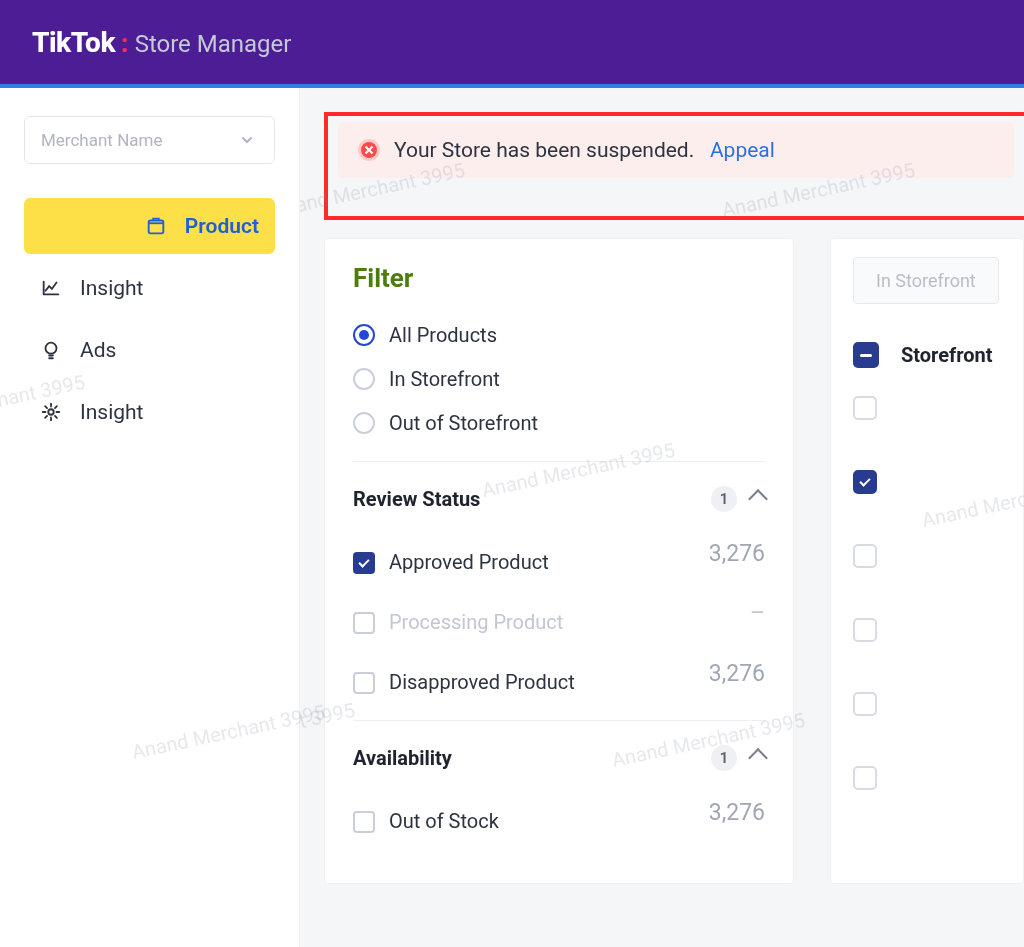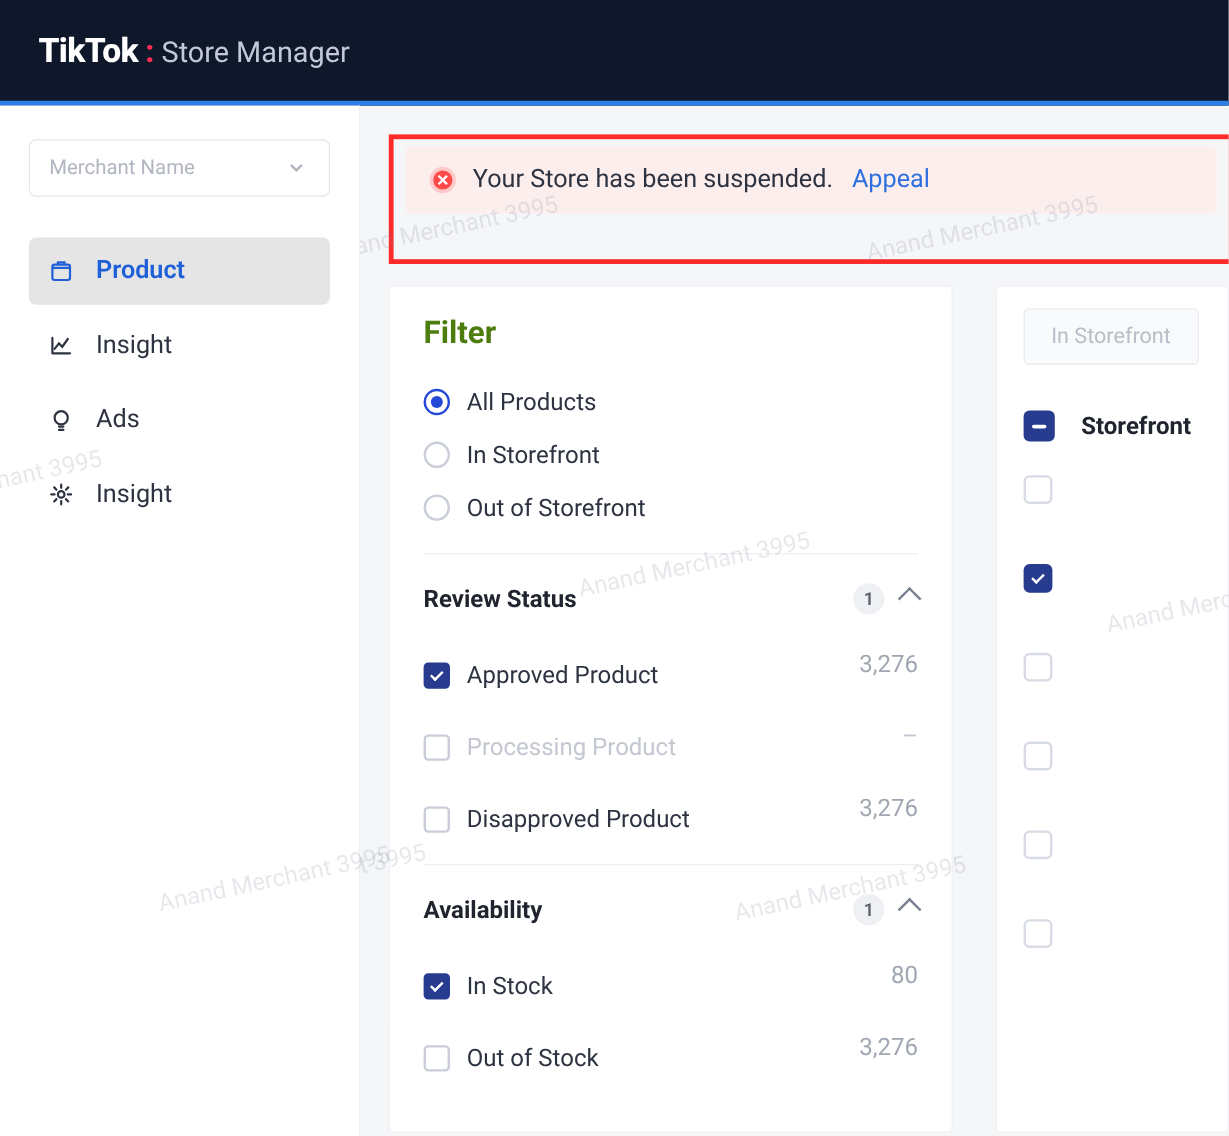--- a/index.html
+++ b/index.html
@@ -5,21 +5,21 @@
   * { box-sizing: border-box; margin: 0; padding: 0; }
   body {
     font-family: -apple-system, BlinkMacSystemFont, "Segoe UI", Roboto, Helvetica, Arial, sans-serif;
     background: #f5f6f8;
     width: 1024px;
     height: 947px;
     overflow: hidden;
     position: relative;
   }
   .topbar {
-    background: #0f172a;
+    background: #4c1d95;
     height: 88px;
     display: flex;
     align-items: center;
     padding: 0 32px;
     border-bottom: 4px solid #2e7fe8;
   }
   .brand {
     display: flex;
     align-items: baseline;
     gap: 6px;
@@ -64,23 +64,24 @@
     display: flex;
     align-items: center;
     gap: 18px;
     padding: 16px 16px;
     border-radius: 6px;
     font-size: 21px;
     color: #2d3340;
     cursor: pointer;
   }
   .nav-item.active {
-    background: #e5e5e5;
+    background: #fde047;
     color: #1f5fd8;
     font-weight: 600;
+    justify-content: flex-end;
   }
   .nav-icon {
     width: 22px;
     height: 22px;
     display: flex;
     align-items: center;
     justify-content: center;
   }
   .main {
     flex: 1;
@@ -171,21 +172,21 @@
   .chev { width: 14px; height: 14px; border-right: 2px solid #7a8090; border-top: 2px solid #7a8090; transform: rotate(-45deg); cursor: pointer; }
   .check-list { display: flex; flex-direction: column; gap: 18px; margin-bottom: 26px; }
   .check-item {
     display: flex; align-items: center; justify-content: space-between;
     font-size: 20px;
     cursor: pointer;
   }
   .check-left { display: flex; align-items: flex-end; gap: 14px; color: #2d3340; margin-top: 18px; }
   .check-item.disabled .check-left,
   .check-item.disabled .count { color: #c2c7d0; }
-  .count { color: #a0a6b2; font-size: 20px; margin-left: 12px; }
+  .count { color: #a0a6b2; font-size: 23px; margin-left: 12px; }
   .cbox {
     width: 22px; height: 22px;
     border: 2px solid #c9ced8;
     border-radius: 4px;
     display: flex; align-items: center; justify-content: center;
   }
   .cbox.checked { background: #273b8f; border-color: #273b8f; }
   .tick {
     width: 10px; height: 6px;
     border-left: 2px solid #fff; border-bottom: 2px solid #fff;
@@ -374,29 +375,20 @@
         <div class="sect-head">
           <span class="sect-label">Availability</span>
           <span class="sect-right">
             <span class="badge">1</span>
             <span class="chev"></span>
           </span>
         </div>
         <div class="check-list">
           <div class="check-item">
             <span class="check-left">
-              <span class="cbox checked">
-                  <span class="tick"></span>
-                </span>
-              <span>In Stock</span>
-            </span>
-            <span class="count">80</span>
-          </div>
-          <div class="check-item">
-            <span class="check-left">
               <span class="cbox"></span>
               <span>Out of Stock</span>
             </span>
             <span class="count">3,276</span>
           </div>
         </div>
       </section>
 
       <section class="right-panel">
         <span class="ghost-btn">In Storefront</span>

